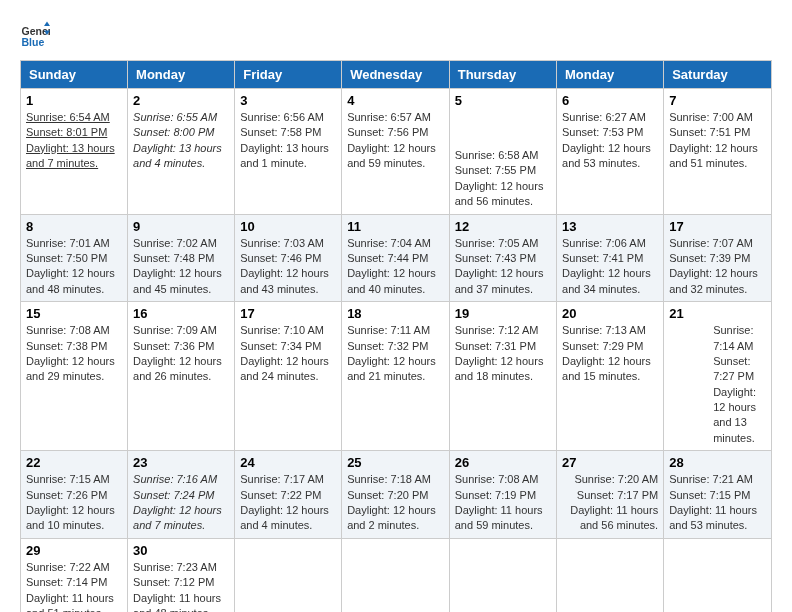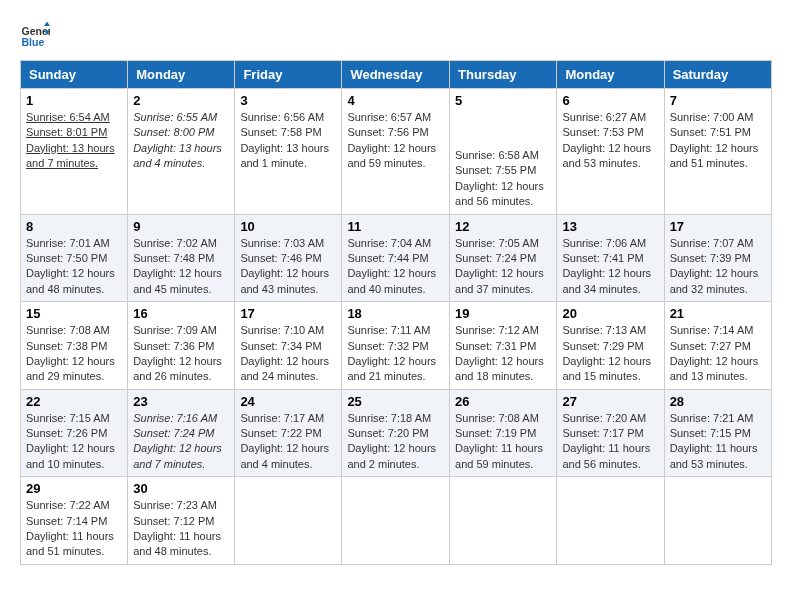--- a/index.html
+++ b/index.html
@@ -189,21 +189,21 @@
         <td>
           <span class="day-number">11</span>
           <div class="day-info" style="white-space: pre-line;">Sunrise: 7:04 AM
 Sunset: 7:44 PM
 Daylight: 12 hours
 and 40 minutes.</div>
         </td>
         <td>
           <span class="day-number">12</span>
           <div class="day-info" style="white-space: pre-line;">Sunrise: 7:05 AM
-Sunset: 7:24 PM
+Sunset: 7:43 PM
 Daylight: 12 hours
 and 37 minutes.</div>
         </td>
         <td>
           <span class="day-number">13</span>
           <div class="day-info" style="white-space: pre-line;">Sunrise: 7:06 AM
 Sunset: 7:41 PM
 Daylight: 12 hours
 and 34 minutes.</div>
         </td>
@@ -253,21 +253,21 @@
         </td>
         <td>
           <span class="day-number">20</span>
           <div class="day-info" style="white-space: pre-line;">Sunrise: 7:13 AM
 Sunset: 7:29 PM
 Daylight: 12 hours
 and 15 minutes.</div>
         </td>
         <td>
           <span class="day-number">21</span>
-          <div class="day-info" style="white-space: pre-line;">Sunrise: 7:14 AM
+          <div class="day-info" style="white-space: pre-line; margin-left: 44px;">Sunrise: 7:14 AM
 Sunset: 7:27 PM
 Daylight: 12 hours
 and 13 minutes.</div>
         </td>
       </tr>
       <tr>
         <td>
           <span class="day-number">22</span>
           <div class="day-info" style="white-space: pre-line;">Sunrise: 7:15 AM
 Sunset: 7:26 PM
@@ -297,21 +297,21 @@
         </td>
         <td>
           <span class="day-number">26</span>
           <div class="day-info" style="white-space: pre-line;">Sunrise: 7:08 AM
 Sunset: 7:19 PM
 Daylight: 11 hours
 and 59 minutes.</div>
         </td>
         <td>
           <span class="day-number">27</span>
-          <div class="day-info" style="white-space: pre-line;">Sunrise: 7:20 AM
+          <div class="day-info" style="white-space: pre-line; text-align: right;">Sunrise: 7:20 AM
 Sunset: 7:17 PM
 Daylight: 11 hours
 and 56 minutes.</div>
         </td>
         <td>
           <span class="day-number">28</span>
           <div class="day-info" style="white-space: pre-line;">Sunrise: 7:21 AM
 Sunset: 7:15 PM
 Daylight: 11 hours
 and 53 minutes.</div>

